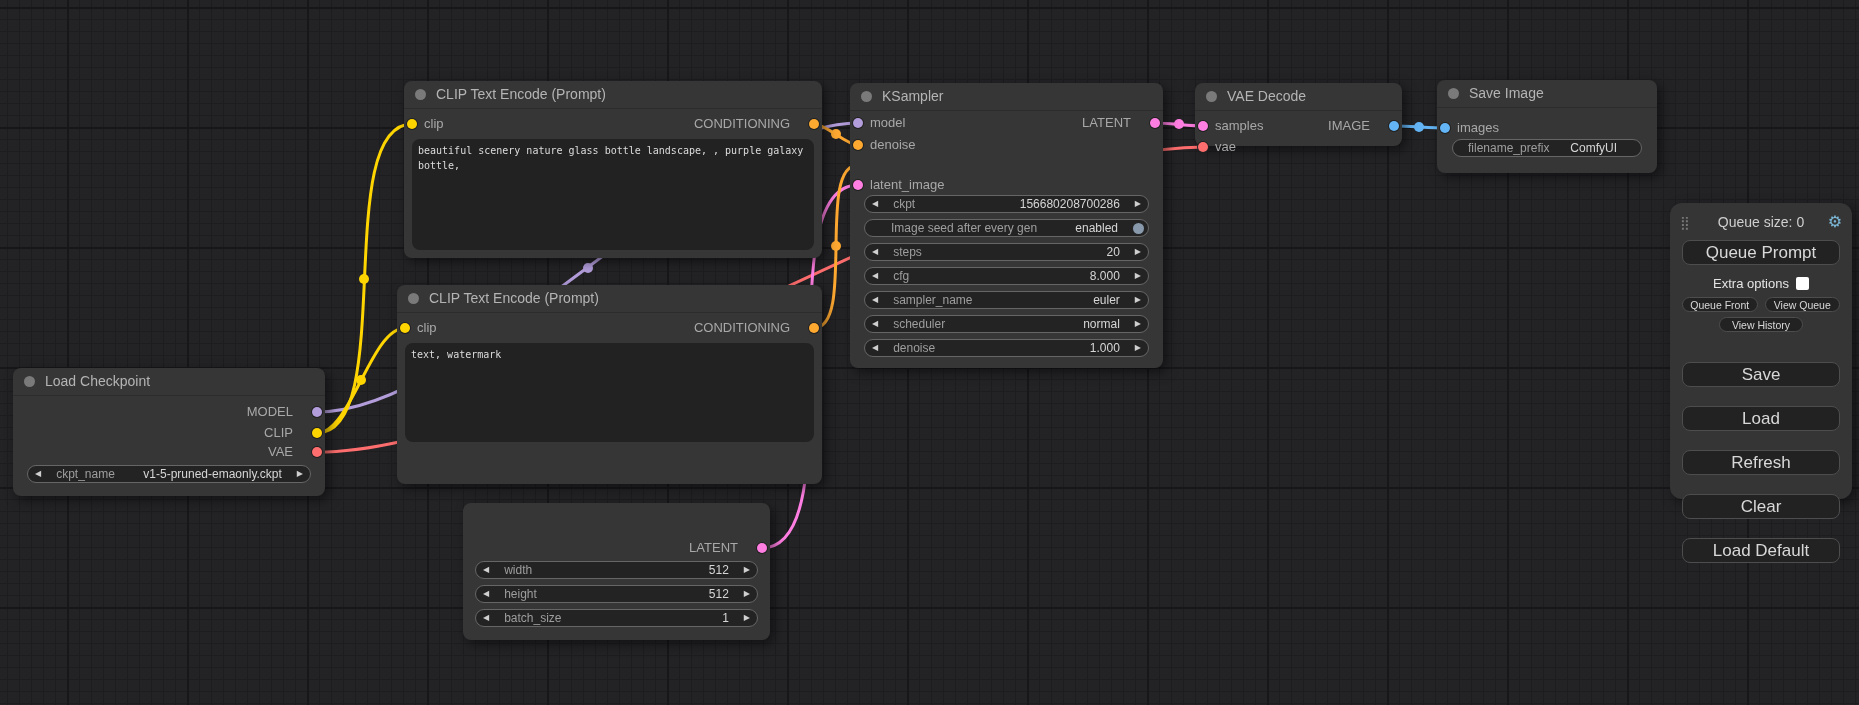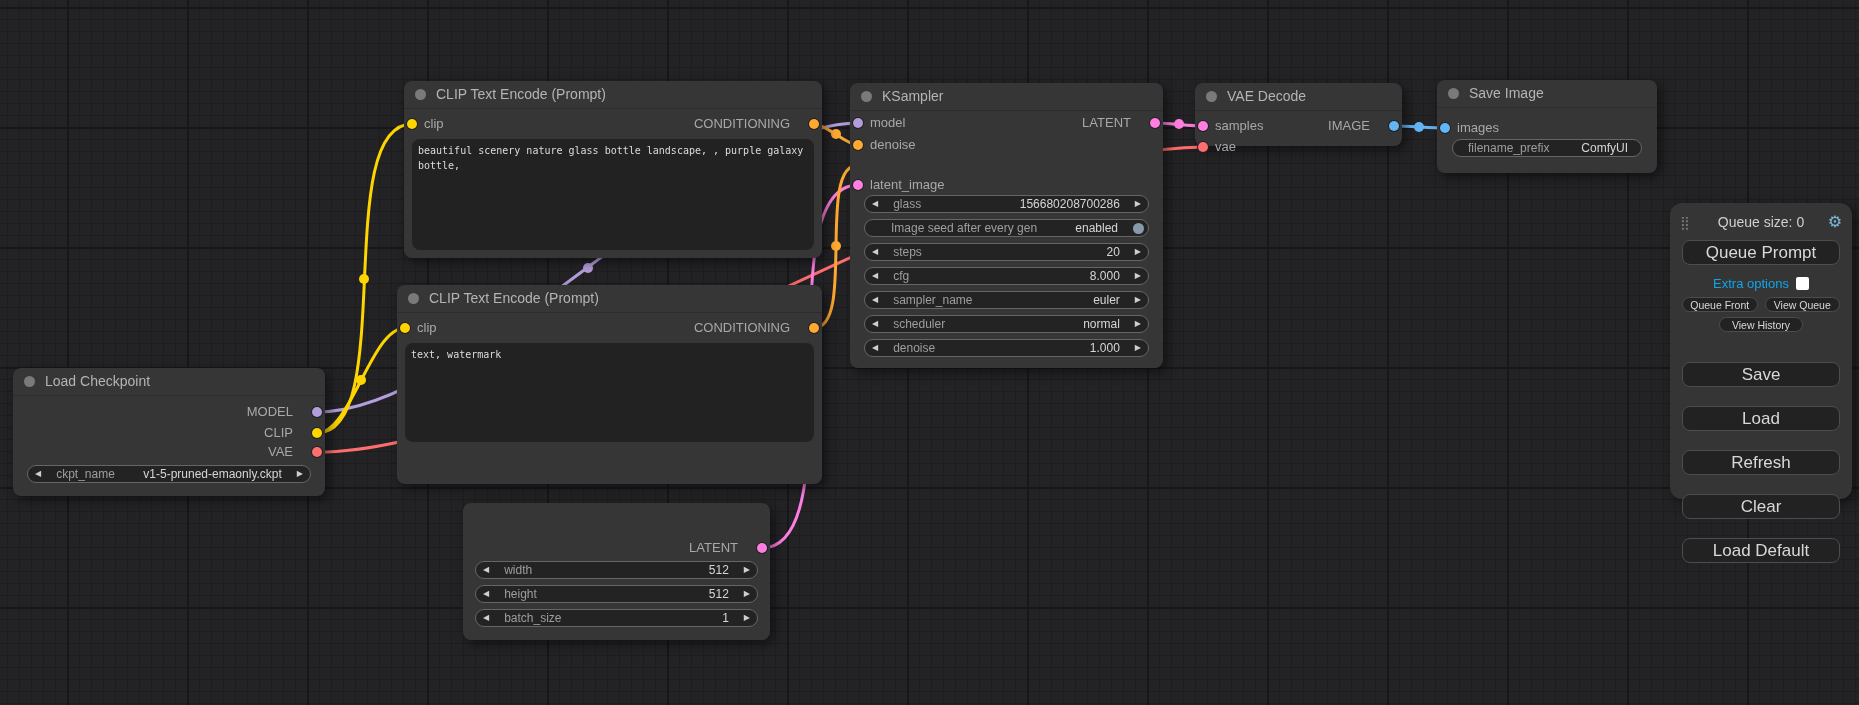--- a/index.html
+++ b/index.html
@@ -46,21 +46,21 @@
   .mdrag{position:absolute;left:-2px;top:1px;color:#777;font-size:13px;cursor:grab;
     font-family:"DejaVu Sans",sans-serif;}
   .mgear{position:absolute;right:-2px;top:0;color:var(--c-gear);font-size:16px;cursor:pointer;
     font-family:"DejaVu Sans",sans-serif;}
   .mbtn{display:block;width:100%;background:#222;border:1px solid #4d4d4d;color:#d8d8d8;
     border-radius:8px;font-family:"Liberation Sans",sans-serif;cursor:pointer;box-sizing:border-box;}
   .mbtn.big{height:25px;font-size:17px;line-height:22px;margin:19px 0;}
   .mbtn.qp{margin-top:7px;margin-bottom:9px;}
   .mbtn.small{height:15px;font-size:10.5px;line-height:12px;border-radius:9px;padding:0 6px;}
   .mextra{display:flex;align-items:center;justify-content:center;gap:7px;height:18px;
-    font-size:13px;color:#0ea5e9;margin-bottom:5px;}
+    font-size:13px;color:#e5e5e5;margin-bottom:5px;}
   .mcheck{width:13px;height:13px;background:#fff;border-radius:2px;display:inline-block;}
   .mrow{display:flex;gap:7px;margin-bottom:5px;}
   .mrow .mbtn.small{flex:1;}
   .mrow.center{justify-content:center;margin-bottom:6px;}
   .mrow.center .mbtn.small{flex:0 0 84px;}
   .gap{height:5px;}
 </style>
 </head>
 <body>
 
@@ -179,21 +179,21 @@
     <div class="srow" style="top:53px">
       <span class="sdot in" style="background:var(--c-conditioning)"></span>
       <span class="ilabel">denoise</span>
     </div>
     <div class="srow" style="top:93px">
       <span class="sdot in" style="background:var(--c-latent)"></span>
       <span class="ilabel">latent_image</span>
     </div>
     <div class="pill" style="top:112px;left:14px;width:285px">
       <span class="arr">◀</span>
-      <span class="plabel">glass</span>
+      <span class="plabel">ckpt</span>
       <span class="pvalue">156680208700286</span>
       <span class="arr">▶</span>
     </div>
     <div class="pill" style="top:136px;left:14px;width:285px;padding-left:26px">
       <span class="plabel">Image seed after every gen</span>
       <span class="pvalue">enabled</span>
       <span class="tdot"></span>
     </div>
     <div class="pill" style="top:160px;left:14px;width:285px">
       <span class="arr">◀</span>
@@ -248,21 +248,21 @@
     <div class="ntitle">
       <span class="ndot"></span>
       <span>Save Image</span>
     </div>
     <div class="srow" style="top:39px">
       <span class="sdot in" style="background:var(--c-image)"></span>
       <span class="ilabel">images</span>
     </div>
     <div class="pill" style="top:59px;left:15px;width:190px">
       <span class="plabel" style="margin-left:8px">filename_prefix</span>
-      <span class="pvalue" style="margin-right:6px">ComfyUI</span>
+      <span class="pvalue" style="margin-right:17px">ComfyUI</span>
     </div>
   </div>
 
 </div>
 
 <div class="menu">
   <div class="mhead">
     <span class="mdrag">⣿</span>
     <span>Queue size: 0</span>
     <span class="mgear">⚙</span>

